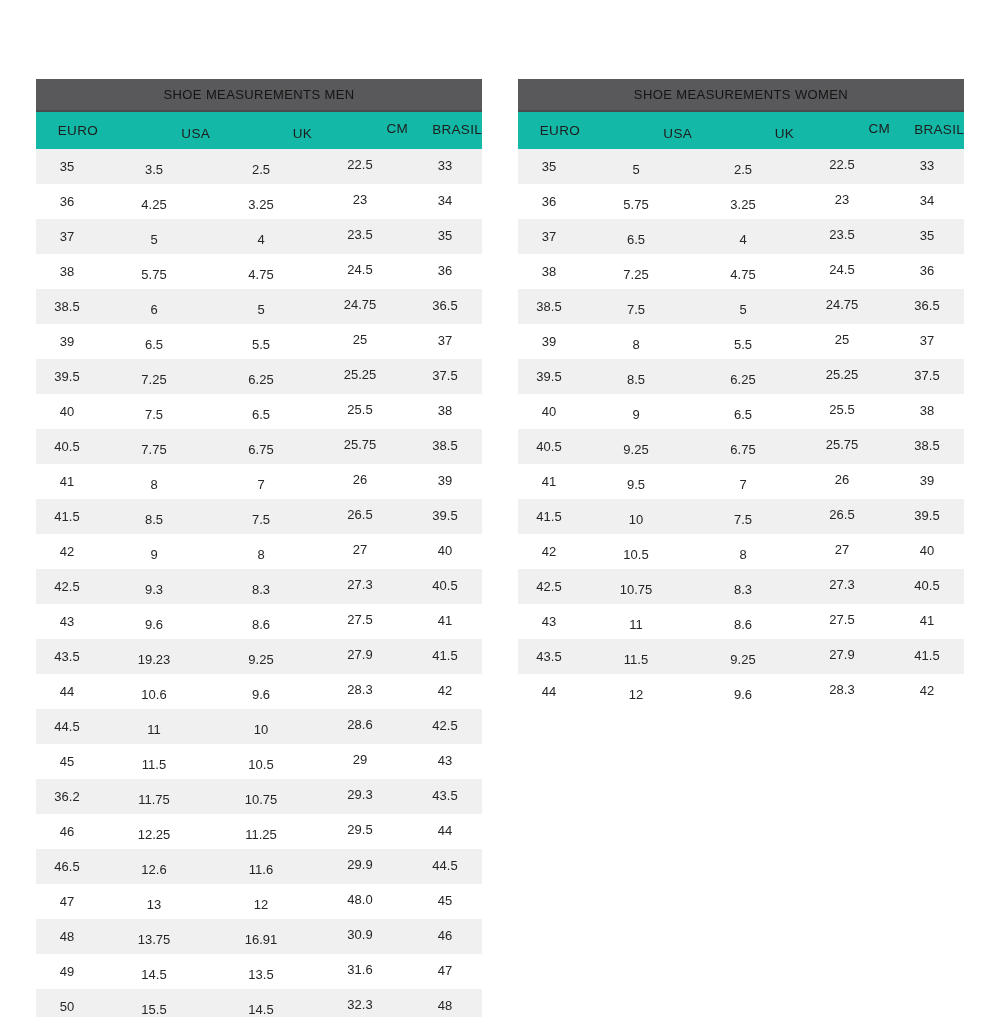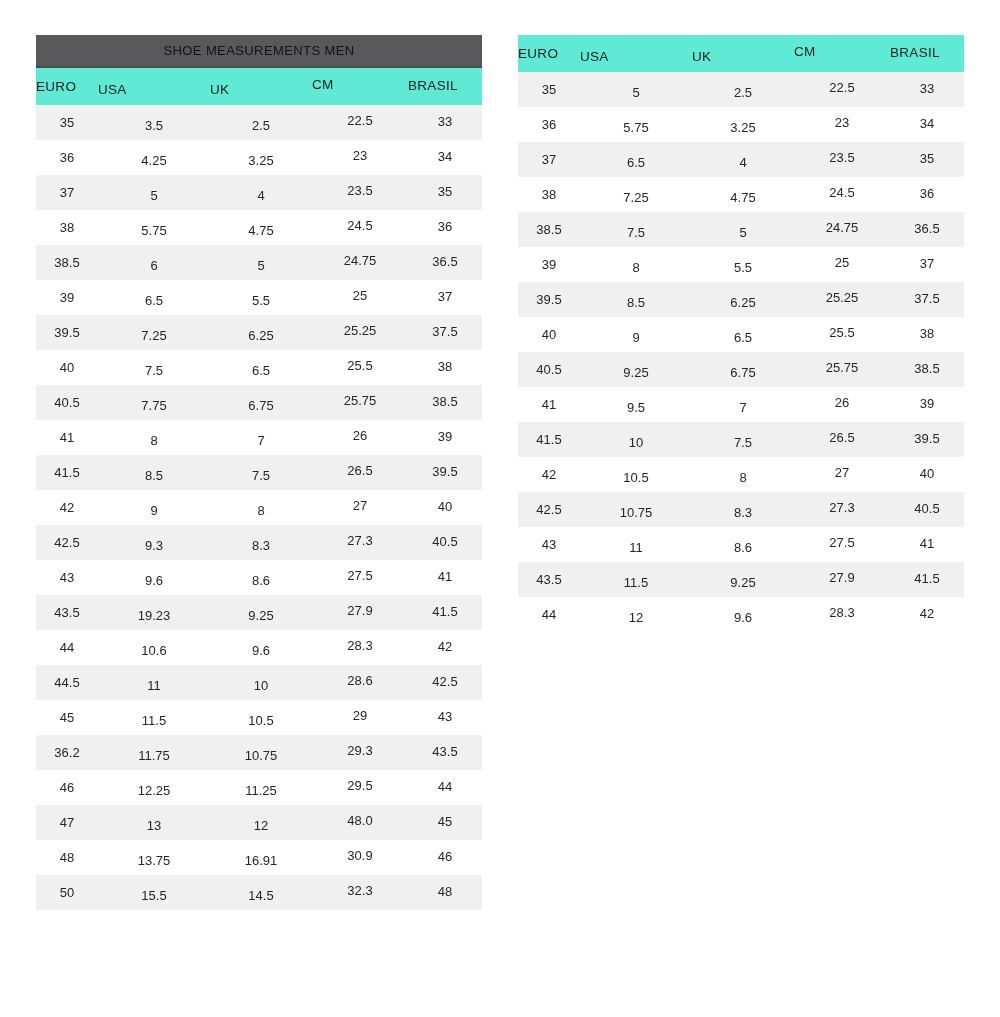--- a/index.html
+++ b/index.html
@@ -29,42 +29,43 @@
   .title-bar {
     height: 31px;
     background: var(--bar-bg, #59595b);
     border-bottom: 2px solid var(--bar-border, #4b4b4d);
     display: flex;
     align-items: center;
     justify-content: center;
     font-size: 13px;
     letter-spacing: 0.4px;
     color: #141414;
+    margin-top: 44px;
   }
 
   table.size-table {
     width: 446px;
     border-collapse: collapse;
     table-layout: fixed;
   }
   table.size-table col.c1 { width: 62px; }
   table.size-table col.c2 { width: 112px; }
   table.size-table col.c3 { width: 102px; }
   table.size-table col.c4 { width: 96px; }
   table.size-table col.c5 { width: 74px; }
 
   table.size-table th {
     height: 37px;
     font-weight: normal;
     font-size: 13.5px;
     color: #1d1d1d;
-    text-align: left;
+    text-align: right;
     letter-spacing: 0.3px;
     padding: 0;
-    background: #5eead4;
+    background: #14b8a6;
   }
   table.size-table td {
     height: 35px;
     font-size: 13px;
     color: #262626;
     text-align: center;
     padding: 0;
   }
   table.size-table tbody tr:nth-child(odd) td { background: var(--stripe, #f0f0f0); }
   table.size-table tbody tr:nth-child(even) td { background: #ffffff; }
@@ -235,45 +236,60 @@
             <td><span>43.5</span></td>
           </tr>
           <tr>
             <td><span>46</span></td>
             <td><span>12.25</span></td>
             <td><span>11.25</span></td>
             <td><span>29.5</span></td>
             <td><span>44</span></td>
           </tr>
           <tr>
+            <td><span>46.5</span></td>
+            <td><span>12.6</span></td>
+            <td><span>11.6</span></td>
+            <td><span>29.9</span></td>
+            <td><span>44.5</span></td>
+          </tr>
+          <tr>
             <td><span>47</span></td>
             <td><span>13</span></td>
             <td><span>12</span></td>
             <td><span>48.0</span></td>
             <td><span>45</span></td>
           </tr>
           <tr>
             <td><span>48</span></td>
             <td><span>13.75</span></td>
             <td><span>16.91</span></td>
             <td><span>30.9</span></td>
             <td><span>46</span></td>
           </tr>
           <tr>
+            <td><span>49</span></td>
+            <td><span>14.5</span></td>
+            <td><span>13.5</span></td>
+            <td><span>31.6</span></td>
+            <td><span>47</span></td>
+          </tr>
+          <tr>
             <td><span>50</span></td>
             <td><span>15.5</span></td>
             <td><span>14.5</span></td>
             <td><span>32.3</span></td>
             <td><span>48</span></td>
           </tr>
         </tbody>
     </table>
   </section>
 
   <section class="shoe-table women">
+    <div class="title-bar">SHOE MEASUREMENTS WOMEN</div>
     <table class="size-table">
       <colgroup>
         <col class="c1">
           <col class="c2">
           <col class="c3">
           <col class="c4">
           <col class="c5">
       </colgroup>
       <thead>
         <tr>

